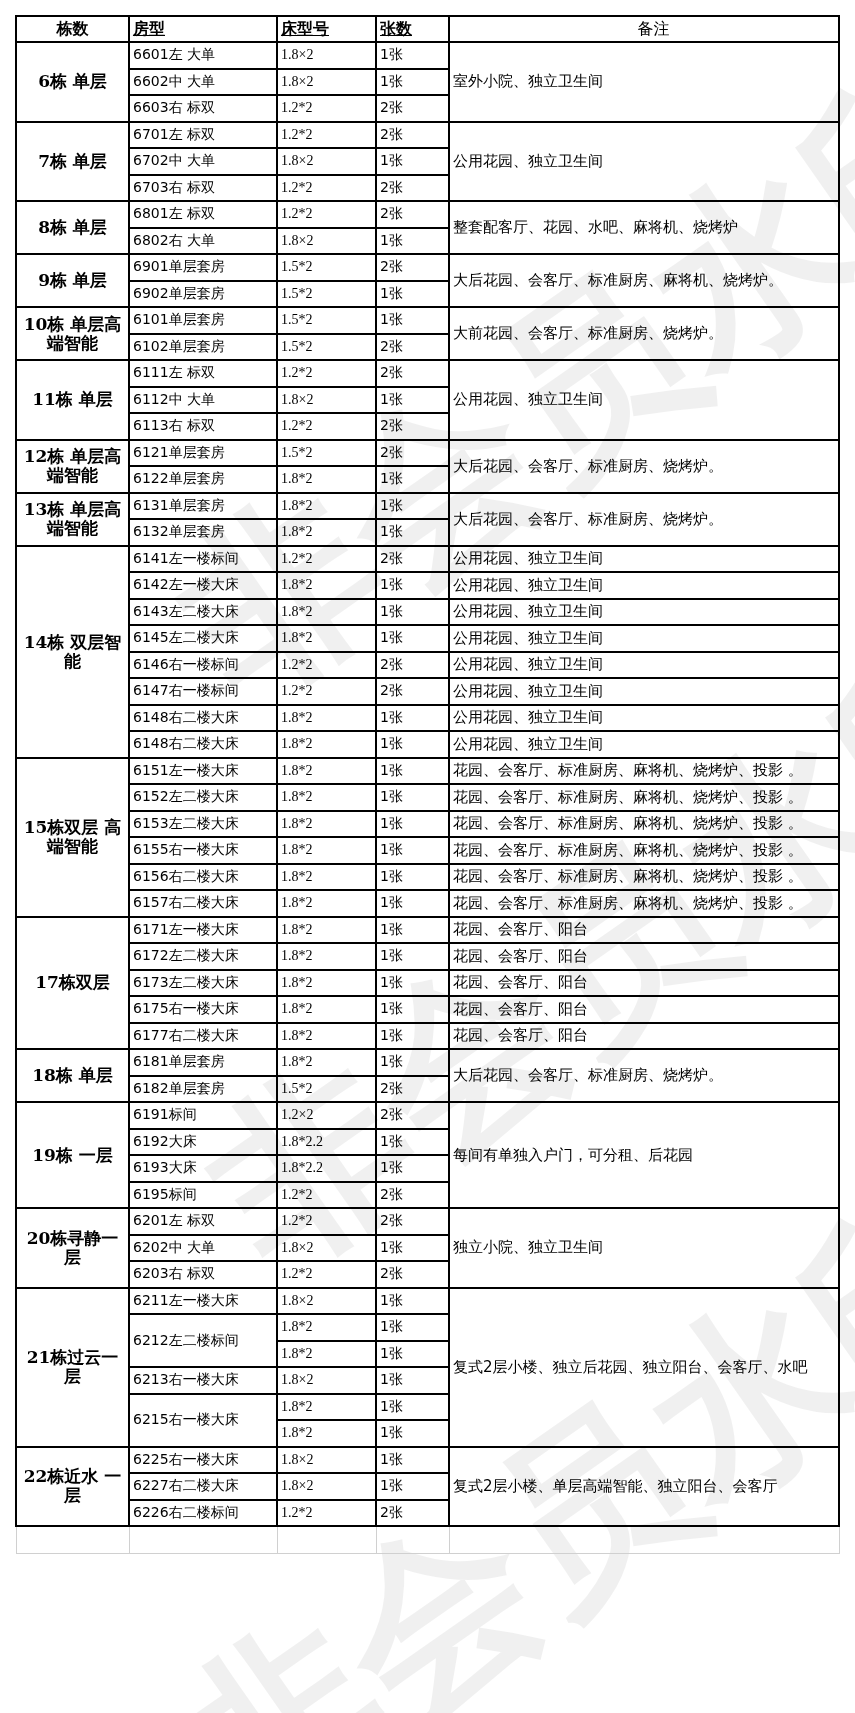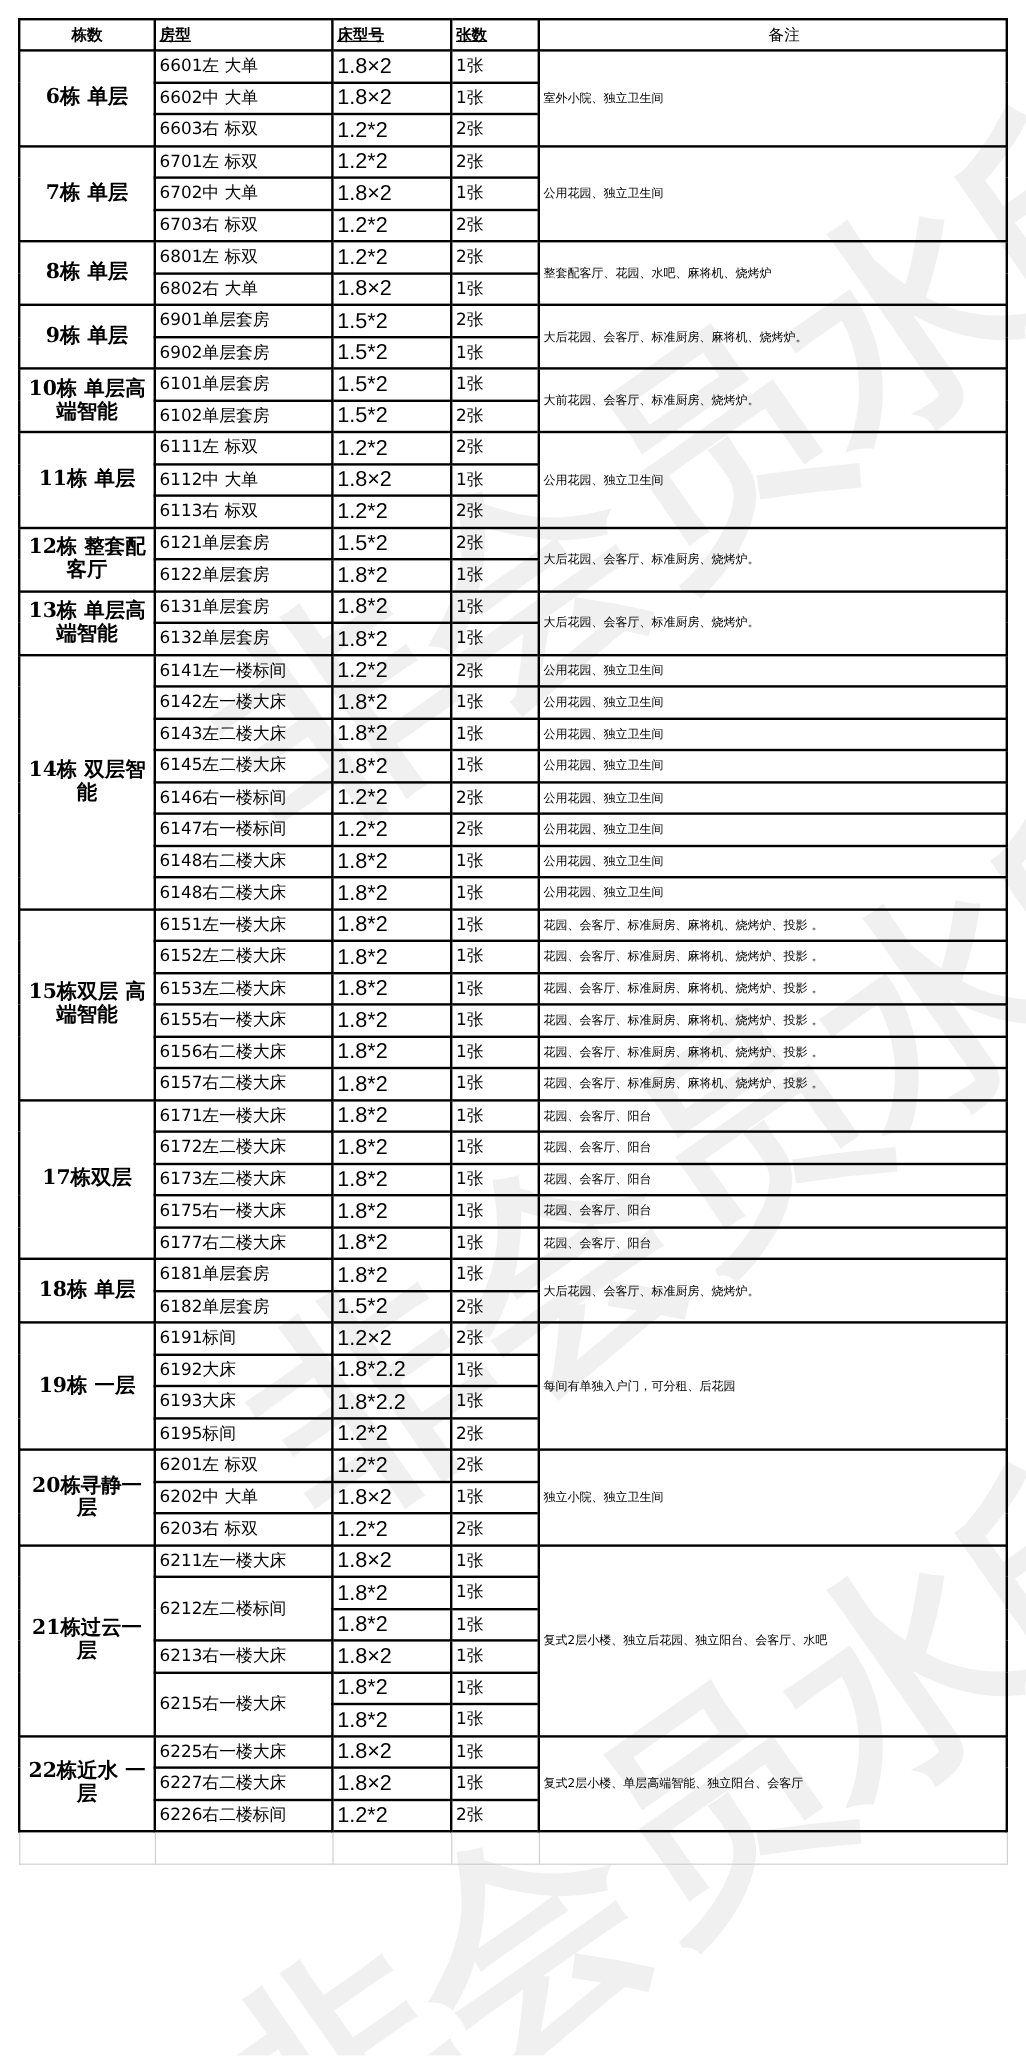--- a/index.html
+++ b/index.html
@@ -2,29 +2,29 @@
 <html><head>
 <meta charset="utf-8">
 <style>
   html, body { margin: 0; padding: 0; background: #ffffff; }
   body { width: 855px; height: 1713px; position: relative; overflow: hidden;
          font-family: "DejaVu Sans", "Liberation Sans", sans-serif; color: #000; }
   .sheet { position: absolute; left: 15px; top: 15px; }
   table { border-collapse: collapse; table-layout: fixed; }
   td, th { border: 2px solid #000; padding: 0 3px; font-size: 14px; height: 24.5px;
            white-space: nowrap; overflow: hidden; font-weight: normal; text-align: left; vertical-align: middle; }
-  th { height: 24px; font-size: 13px; }
+  th { height: 24px; font-size: 16px; }
   th.c1 { text-align: center; font-weight: bold; }
   th.c2, th.c3, th.c4 { font-weight: bold; text-decoration: underline; }
   th.c5 { text-align: center; padding-left: 22px; }
   td.bldg { text-align: center; font-weight: bold; font-family: "DejaVu Serif", "Liberation Serif", serif;
             font-size: 17px; white-space: normal; line-height: 19px; }
   td.bldg.soft-top { border-top: 2px solid #a21caf; }
-  td.mono { font-family: Liberation Sans, sans-serif; font-size: 18px; }
-  td.note { font-size: 10px; }
+  td.mono { font-family: Liberation Serif, serif; font-size: 14px; }
+  td.note { font-size: 15px; }
   tr.empty td { border: 1px solid #d0d0d0; height: 26px; }
   col.w1 { width: 113px; } col.w2 { width: 148px; } col.w3 { width: 99px; }
   col.w4 { width: 73px; } col.w5 { width: 390px; }
   .watermark { position: absolute; pointer-events: none; color: rgba(0,0,0,0.06);
                font-size: 190px; font-weight: bold; transform: rotate(-35deg); white-space: nowrap; }
 </style>
 </head>
 <body>
 
 <div class="watermark" style="left:120px; top:250px;">非会员水印</div>
@@ -131,21 +131,21 @@
           <td>6112中 大单</td>
           <td class="mono">1.8×2</td>
           <td>1张</td>
         </tr>
         <tr>
           <td>6113右 标双</td>
           <td class="mono">1.2*2</td>
           <td>2张</td>
         </tr>
         <tr>
-          <td class="bldg" rowspan="2">12栋 整套配客厅</td>
+          <td class="bldg" rowspan="2">12栋 单层高端智能</td>
           <td>6121单层套房</td>
           <td class="mono">1.5*2</td>
           <td>2张</td>
           <td class="note" rowspan="2">大后花园、会客厅、标准厨房、烧烤炉。</td>
         </tr>
         <tr>
           <td>6122单层套房</td>
           <td class="mono">1.8*2</td>
           <td>1张</td>
         </tr>

